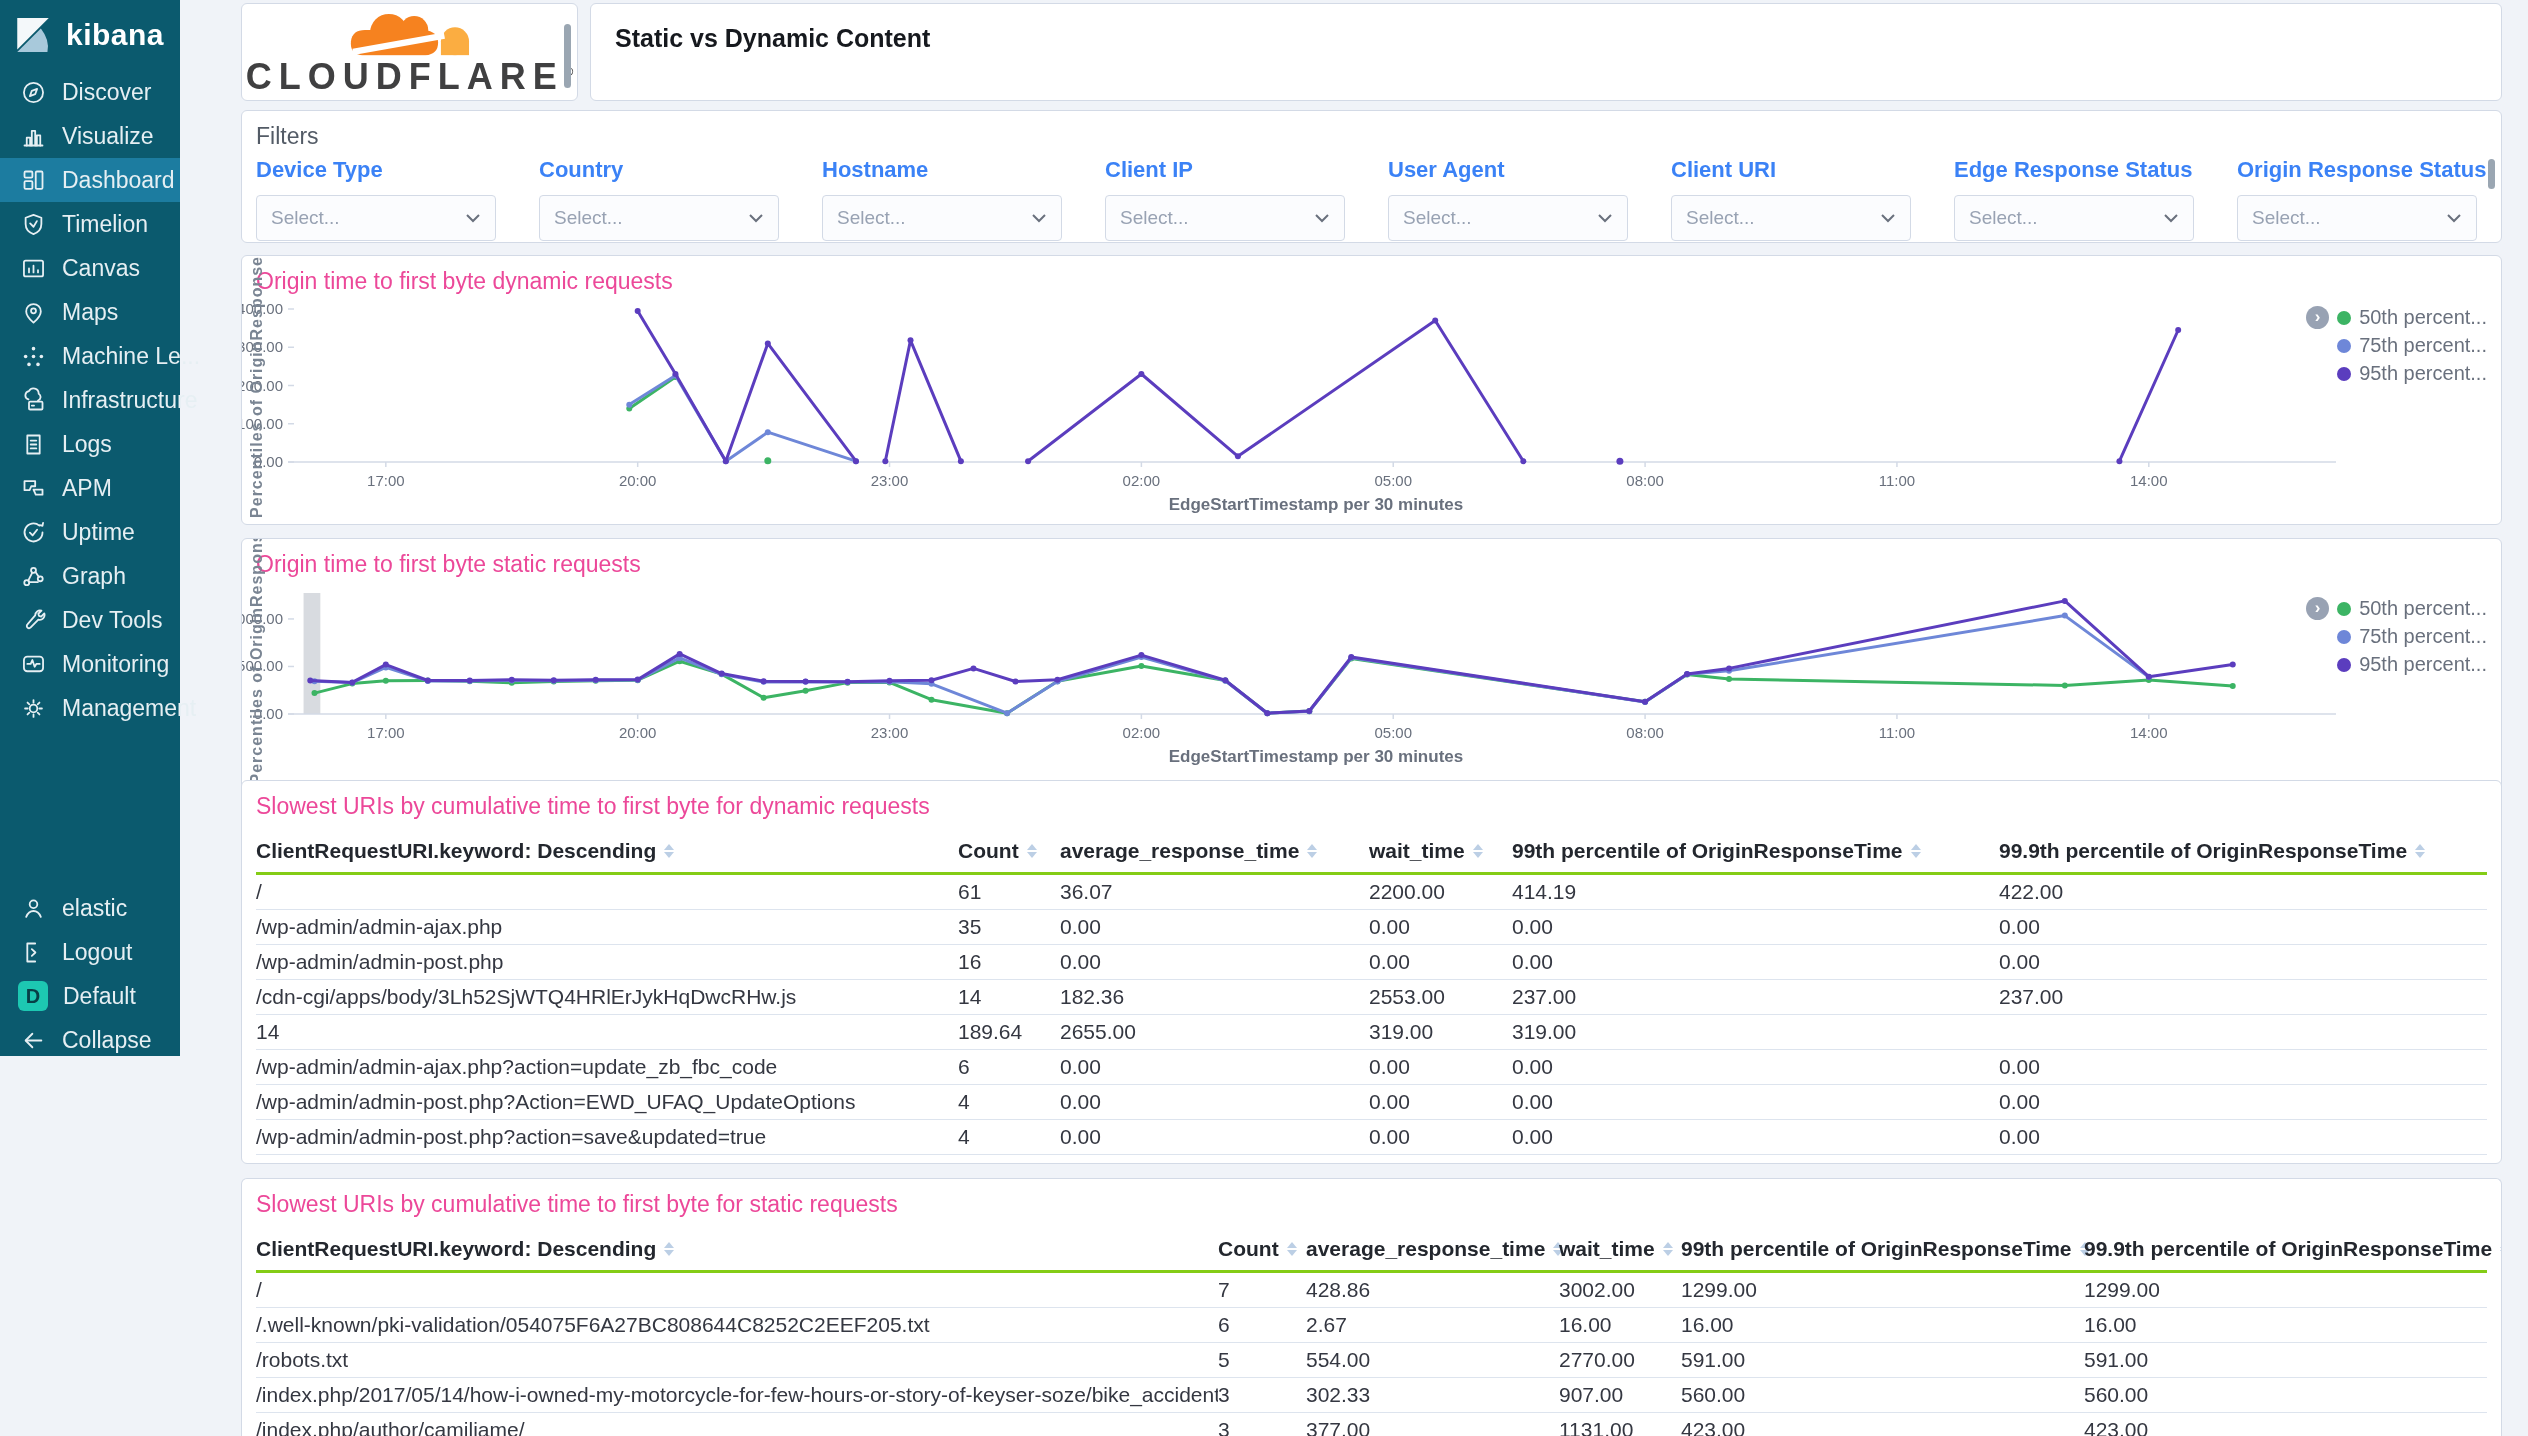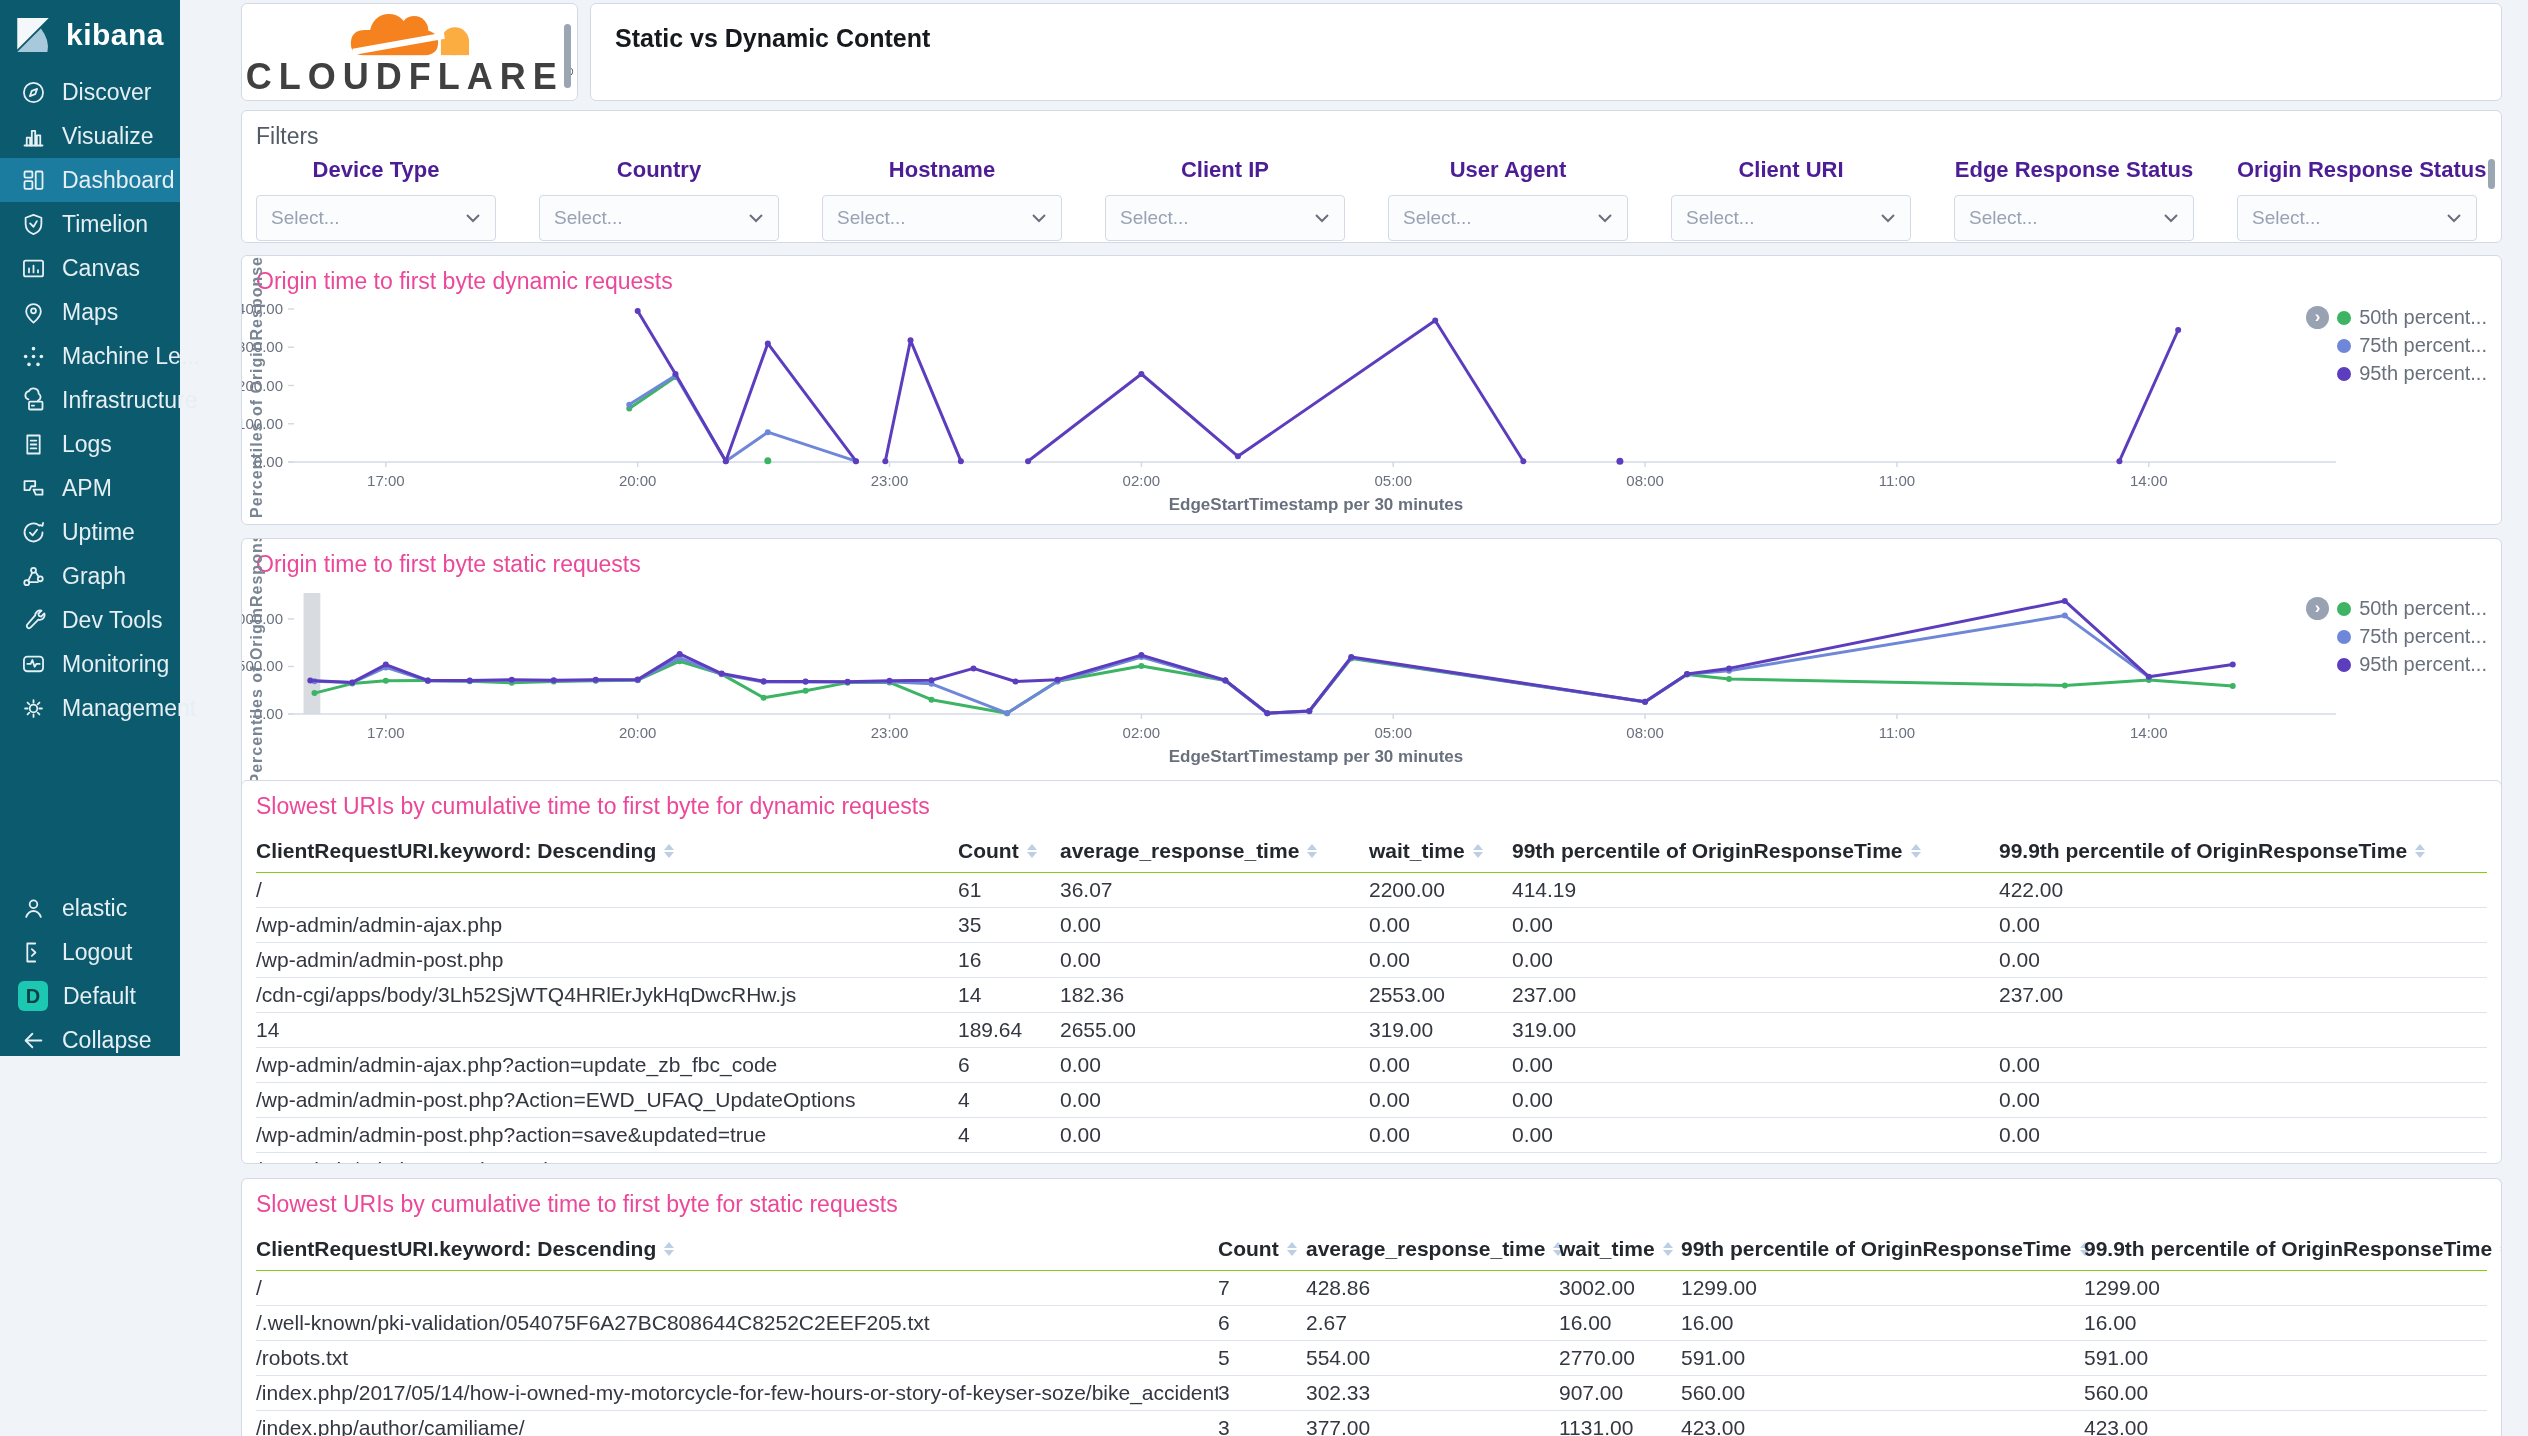--- a/index.html
+++ b/index.html
@@ -30,35 +30,35 @@
   #panel-table2{left:241px;top:1178px;width:2261px;height:258px;overflow:hidden;border-bottom:none;border-radius:6px 6px 0 0;}
   .vis-title{color:#ec4899;font-size:23px;padding:12px 14px;white-space:nowrap;}
   .dash-title{font-size:25px;font-weight:bold;color:#16191E;padding:20px 24px;}
   
   .cf-wrap{display:flex;flex-direction:column;align-items:center;justify-content:center;height:100%;}
   .cf-text{font-size:36px;font-weight:800;letter-spacing:7px;color:#404041;line-height:1;margin-top:-2px;}
   .cf-text sup{font-size:13px;letter-spacing:0;}
   .sb{position:absolute;width:7px;border-radius:4px;background:#9AA6B2;}
   
   .filters-grid{position:absolute;left:14px;top:46px;display:grid;grid-template-columns:repeat(8,240px);column-gap:43px;}
-  .f-label{font-weight:bold;font-size:22px;color:#4c1d95;margin-bottom:12px;white-space:nowrap;text-align:center;}
+  .f-label{font-weight:bold;font-size:22px;color:#3b82f6;margin-bottom:12px;white-space:nowrap;}
   .f-select{height:44px;border:1px solid #D3DAE6;background:#FBFCFE;border-radius:4px;display:flex;align-items:center;justify-content:space-between;padding:0 14px;color:#98A2B3;font-size:19px;cursor:pointer;}
   .f-select svg{width:16px;height:12px;stroke:#69707D;stroke-width:2;fill:none;}
   
   .chart-svg{position:absolute;left:0;top:0;}
   .legend{position:absolute;display:flex;gap:8px;align-items:flex-start;}
   .legend-arrow{width:23px;height:23px;border-radius:50%;background:#98A2B3;color:#fff;display:flex;align-items:center;justify-content:center;font-size:17px;font-weight:bold;cursor:pointer;line-height:1;padding-bottom:2px;box-sizing:border-box;}
   .legend-items{display:flex;flex-direction:column;gap:5px;}
   .legend-entry{display:flex;align-items:center;gap:8px;cursor:pointer;}
   .legend-dot{width:14px;height:14px;border-radius:50%;flex:none;}
   .legend-label{font-size:20px;color:#69707D;white-space:nowrap;}
   
   .tbl{position:absolute;left:14px;right:14px;top:46px;}
   .tr,.thead{display:grid;align-items:center;}
-  .thead{border-bottom:1px solid #84cc16;}
+  .thead{border-bottom:3px solid #84cc16;}
   .th{font-weight:bold;font-size:21px;color:#23272E;padding:12px 0 9px 0;display:flex;align-items:center;gap:8px;white-space:nowrap;cursor:pointer;}
   .sort{display:inline-flex;flex-direction:column;gap:2px;}
   .sort i{display:block;width:0;height:0;border-left:5px solid transparent;border-right:5px solid transparent;}
   .sort .up{border-bottom:6px solid #BCCFE5;}
   .sort .dn{border-top:6px solid #BCCFE5;}
   .td{font-size:21px;color:#343741;height:34px;line-height:34px;white-space:nowrap;overflow:hidden;}
   .tr{border-bottom:1px solid #DDE4EE;}
 </style>
 </head>
 <body>

